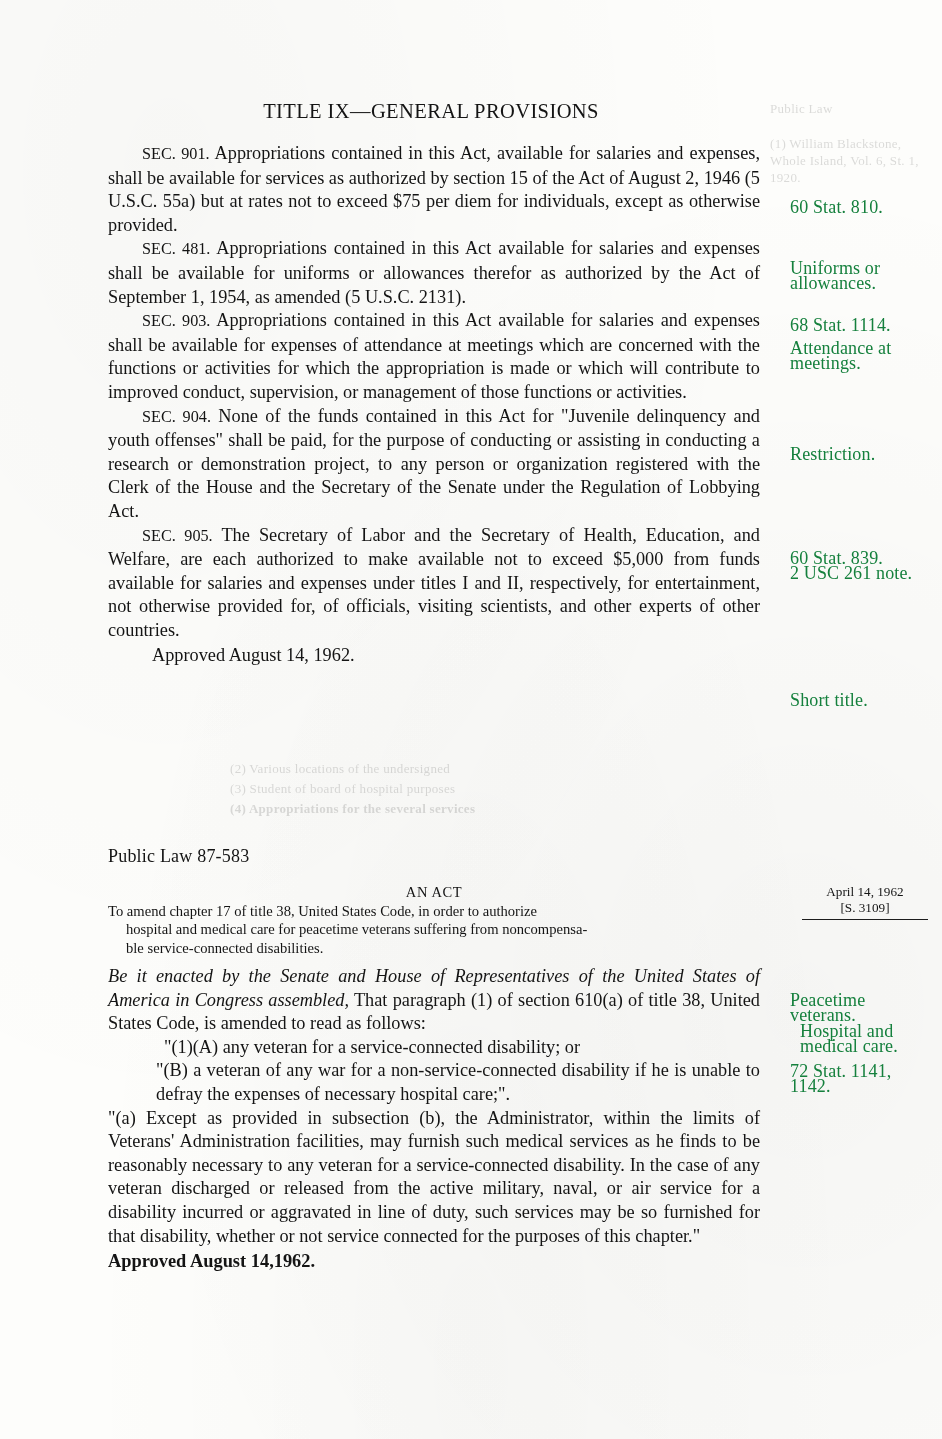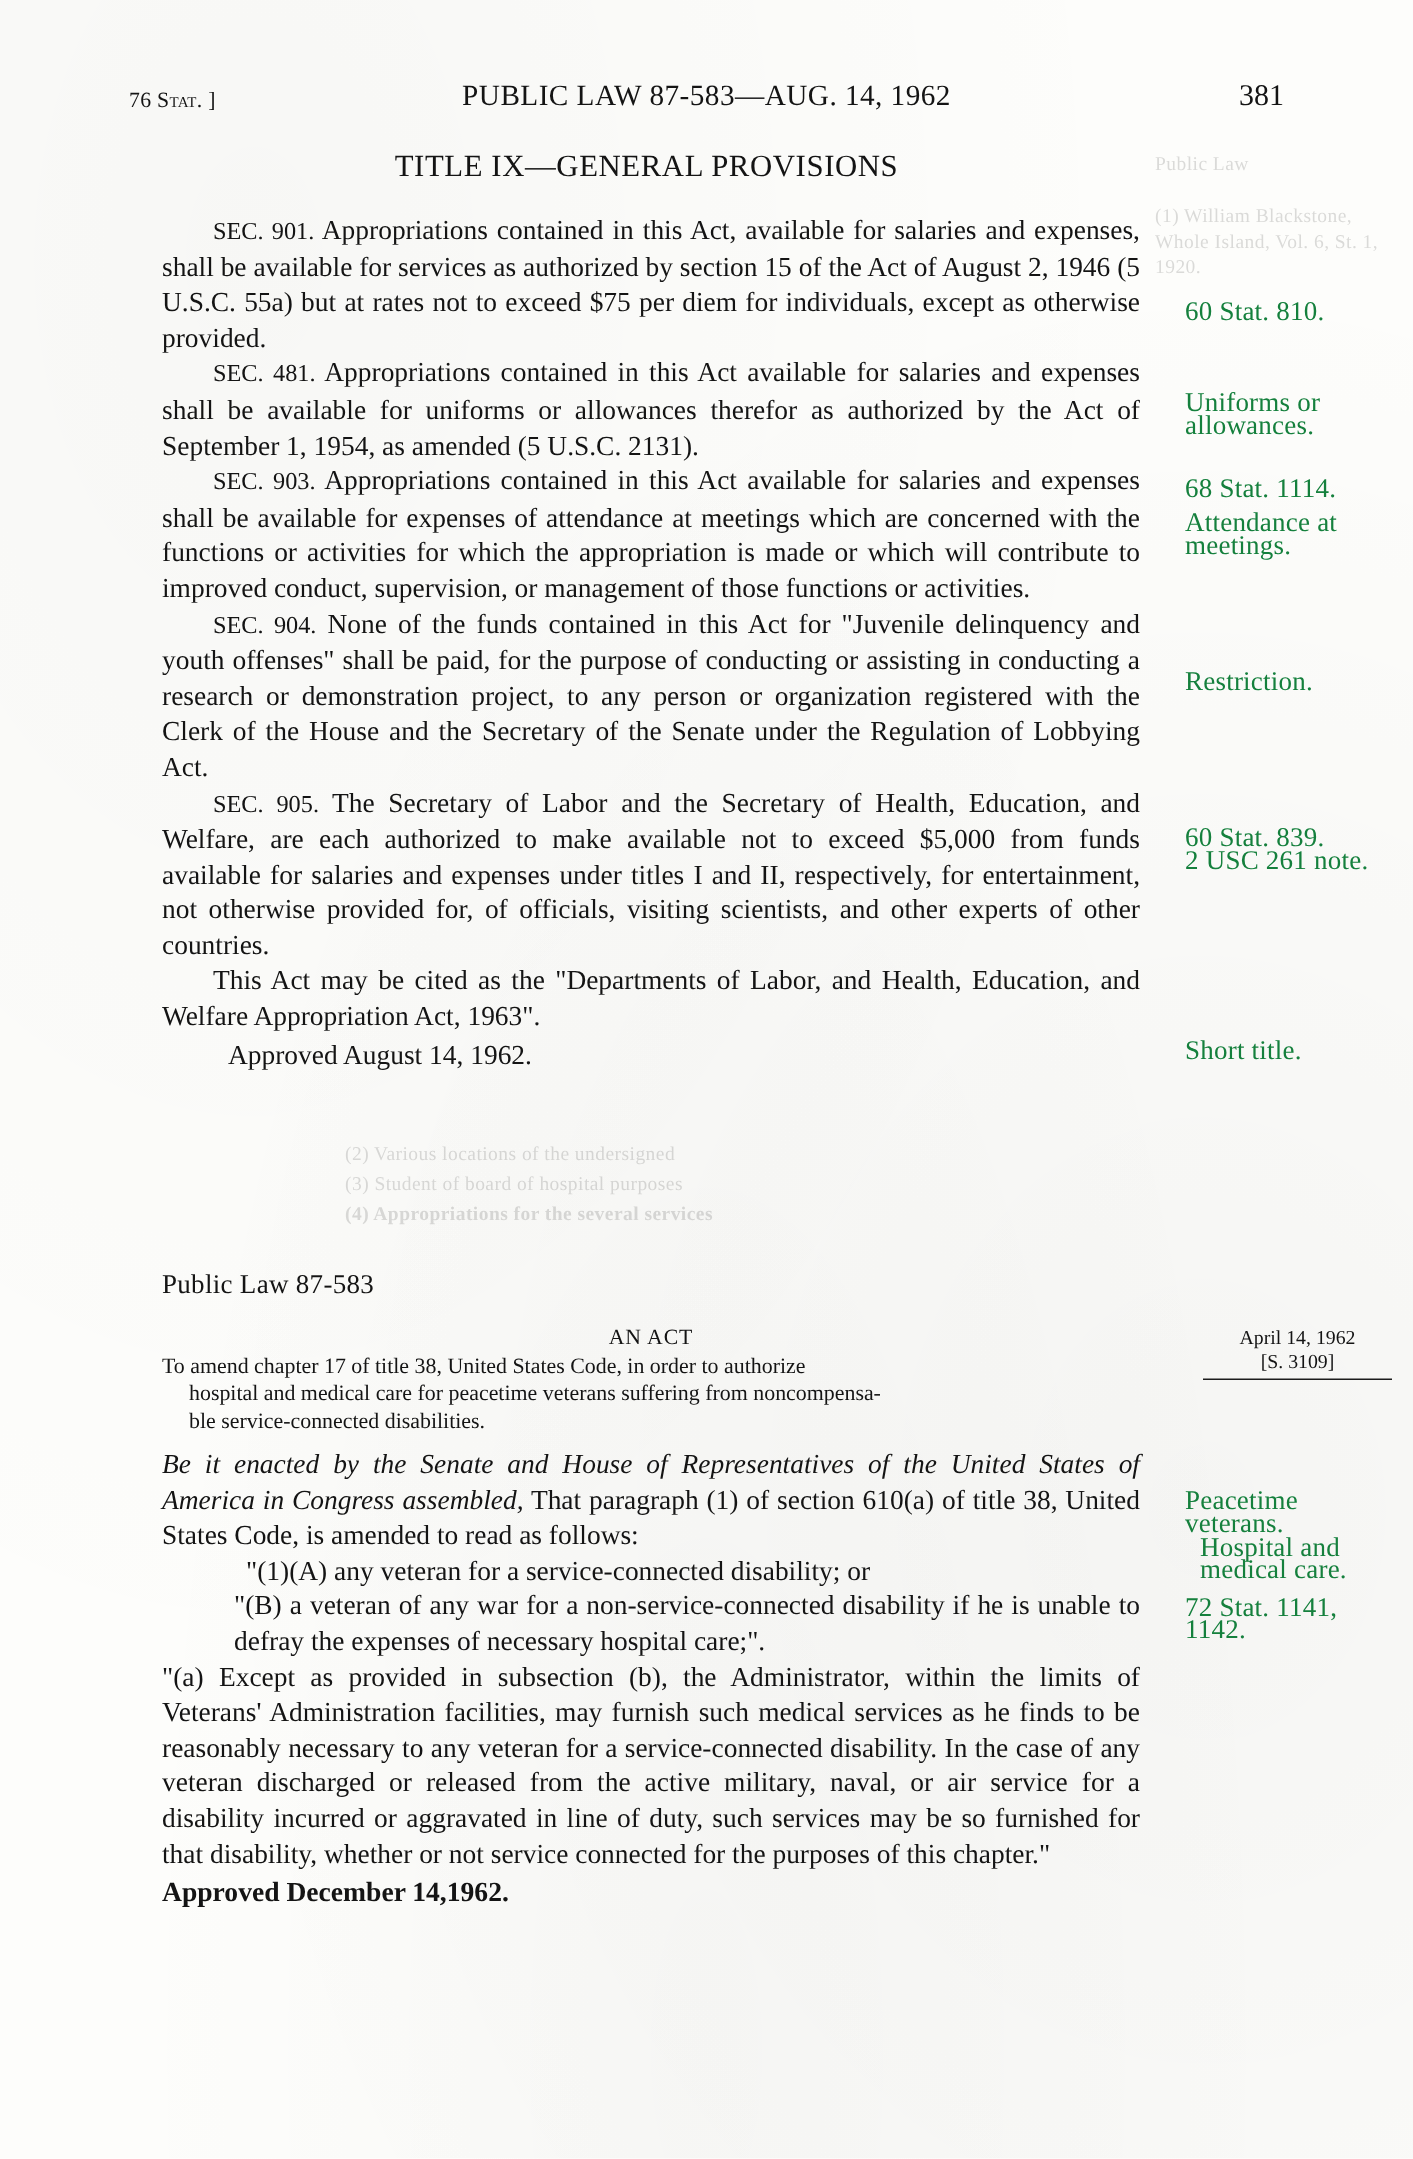--- a/index.html
+++ b/index.html
@@ -201,37 +201,29 @@
 
 <div class="page">
   <div class="content">
 
     <div class="ghost" style="left: 770px; top: 100px; width: 150px;">Public Law</div>
     <div class="ghost" style="left: 770px; top: 135px; width: 160px;">(1) William Blackstone, Whole Island, Vol. 6, St. 1, 1920.</div>
     <div class="ghost" style="left: 230px; top: 760px; width: 430px;">(2) Various locations of the undersigned</div>
     <div class="ghost" style="left: 230px; top: 780px; width: 430px;">(3) Student of board of hospital purposes</div>
     <div class="ghost" style="left: 230px; top: 800px; width: 430px; font-weight: bold;">(4) Appropriations for the several services</div>
 
-    <div class="runhead">
-      <div class="left">
-        <span class="sc">76 Stat. ]</span>
-      </div>
-      <div class="center">PUBLIC LAW 87-583—AUG. 14, 1962</div>
-      <div class="right">381</div>
-    </div>
 
     <div class="title">TITLE IX—GENERAL PROVISIONS</div>
 
     <div class="col" id="body-block">
       <p class="ind"><span class="sc" style="font-size:16.2px;">SEC. 901.</span> Appropriations contained in this Act, available for salaries and expenses, shall be available for services as authorized by section 15 of the Act of August 2, 1946 (5 U.S.C. 55a) but at rates not to exceed $75 per diem for individuals, except as otherwise provided.</p>
       <p class="ind"><span class="sc" style="font-size:16.2px;">SEC. 481.</span> Appropriations contained in this Act available for salaries and expenses shall be available for uniforms or allowances therefor as authorized by the Act of September 1, 1954, as amended (5 U.S.C. 2131).</p>
       <p class="ind"><span class="sc" style="font-size:16.2px;">SEC. 903.</span> Appropriations contained in this Act available for salaries and expenses shall be available for expenses of attendance at meetings which are concerned with the functions or activities for which the appropriation is made or which will contribute to improved conduct, supervision, or management of those functions or activities.</p>
       <p class="ind"><span class="sc" style="font-size:16.2px;">SEC. 904.</span> None of the funds contained in this Act for "Juvenile delinquency and youth offenses" shall be paid, for the purpose of conducting or assisting in conducting a research or demonstration project, to any person or organization registered with the Clerk of the House and the Secretary of the Senate under the Regulation of Lobbying Act.</p>
       <p class="ind"><span class="sc" style="font-size:16.2px;">SEC. 905.</span> The Secretary of Labor and the Secretary of Health, Education, and Welfare, are each authorized to make available not to exceed $5,000 from funds available for salaries and expenses under titles I and II, respectively, for entertainment, not otherwise provided for, of officials, visiting scientists, and other experts of other countries.</p>
-      <p class="ind">This Act may be cited as the "Departments of Labor, and Health, Education, and Welfare Appropriation Act, 1963".</p>
       <p class="ind" style="text-indent:44px; margin-top:2px;">Approved August 14, 1962.</p>
     </div>
 
     <div class="marginnote" style="top: 200px;">60 Stat. 810.</div>
     <div class="marginnote" style="top: 261px;">Uniforms or allowances.</div>
     <div class="marginnote" style="top: 318px;">68 Stat. 1114.</div>
     <div class="marginnote" style="top: 341px;">Attendance at meetings.</div>
     <div class="marginnote" style="top: 447px;">Restriction.</div>
     <div class="marginnote" style="top: 551px;">60 Stat. 839.</div>
     <div class="marginnote" style="top: 566px;">2 USC 261 note.</div>
@@ -252,21 +244,21 @@
       <div class="rule"></div>
     </div>
 
     <div class="col" id="enact-block">
       <p>
         <span class="ital">Be it enacted by the Senate and House of Representatives of the United States of America in Congress assembled,</span><span> That paragraph (1) of section 610(a) of title 38, United States Code, is amended to read as follows:</span>
       </p>
       <p class="quotepara">"(1)(A) any veteran for a service-connected disability; or</p>
       <p class="quotepara2">"(B) a veteran of any war for a non-service-connected disability if he is unable to defray the expenses of necessary hospital care;".</p>
       <p>"(a) Except as provided in subsection (b), the Administrator, within the limits of Veterans' Administration facilities, may furnish such medical services as he finds to be reasonably necessary to any veteran for a service-connected disability. In the case of any veteran discharged or released from the active military, naval, or air service for a disability incurred or aggravated in line of duty, such services may be so furnished for that disability, whether or not service connected for the purposes of this chapter."</p>
-      <p class="approved" style="margin-top:2px;">Approved December 14,1962.</p>
+      <p class="approved" style="margin-top:2px;">Approved August 14,1962.</p>
     </div>
 
     <div class="marginnote" style="top: 993px;">Peacetime veterans.</div>
     <div class="marginnote" style="left: 800px; top: 1024px;">Hospital and medical care.</div>
     <div class="marginnote" style="top: 1064px;">72 Stat. 1141, 1142.</div>
 
   </div>
 </div>
 
 </body></html>

